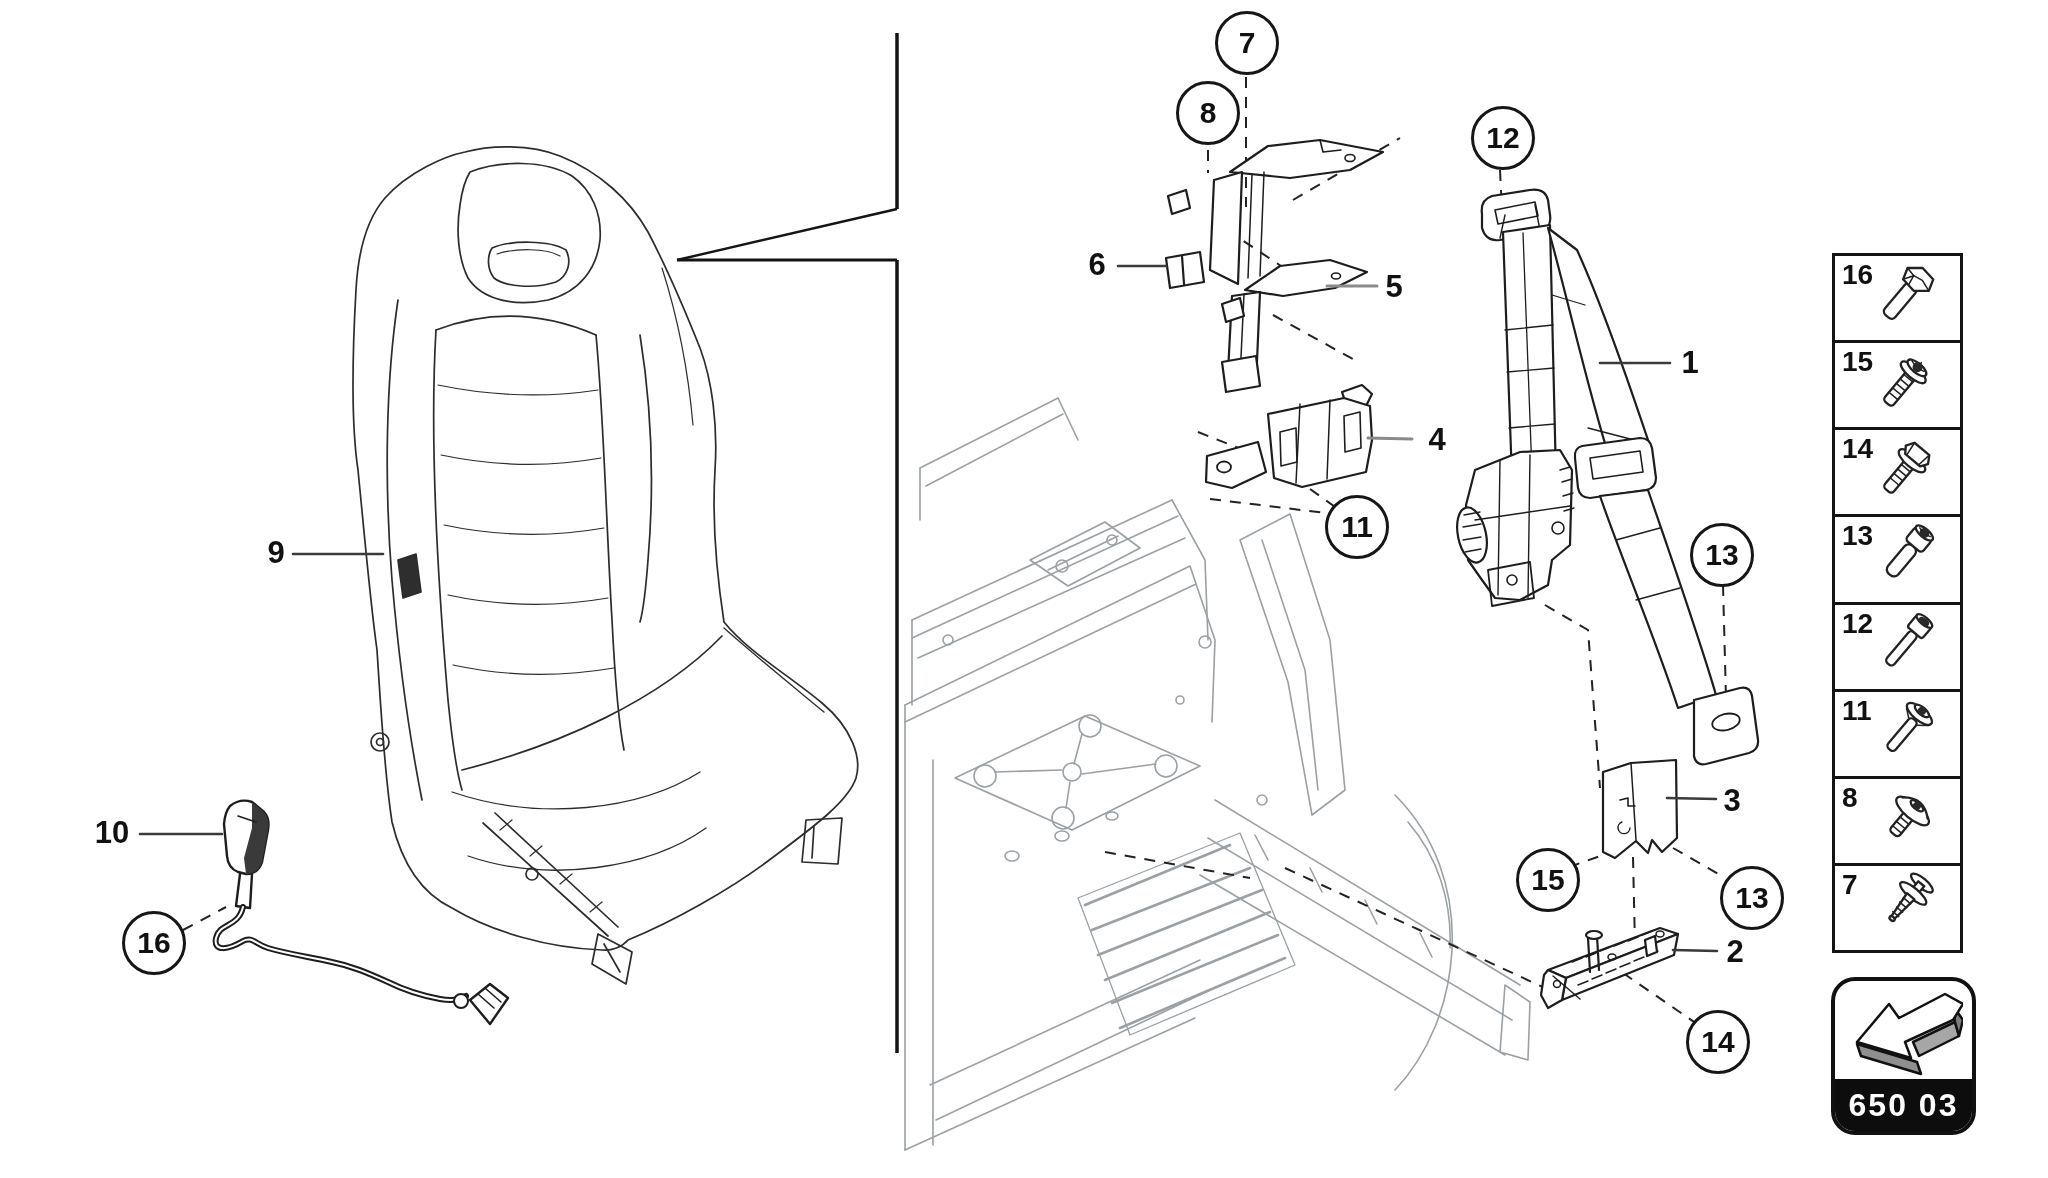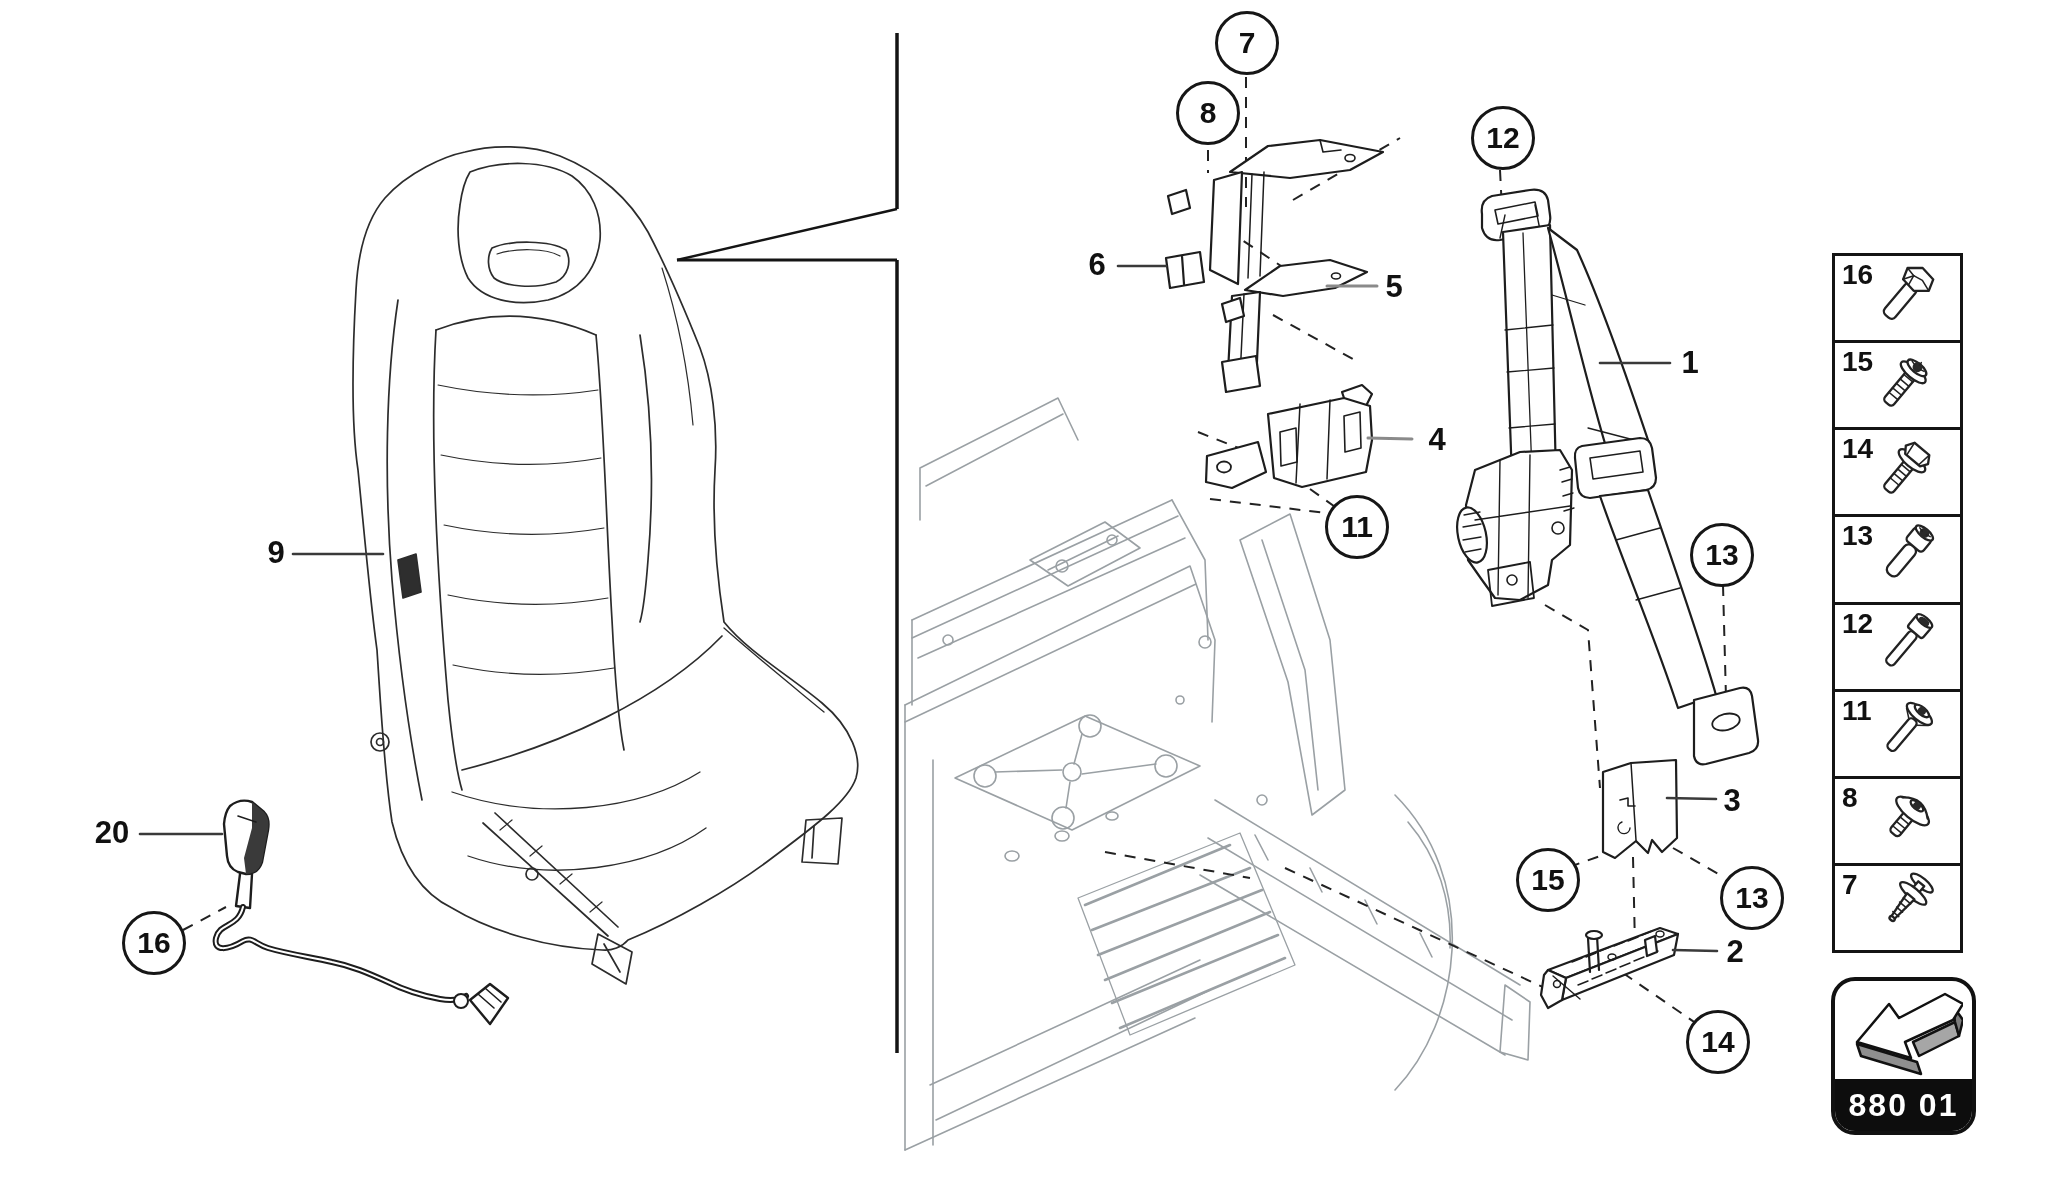--- a/index.html
+++ b/index.html
@@ -250,21 +250,21 @@
       <span>13</span>
     </div>
 <div class="callout" style="left:1718px;top:1042px">
       <span>14</span>
     </div>
 <div class="callout" style="left:154px;top:943px">
       <span>16</span>
     </div>
 
 <div class="plabel" style="left:276px;top:553px">9</div>
-<div class="plabel" style="left:112px;top:833px">20</div>
+<div class="plabel" style="left:112px;top:833px">10</div>
 <div class="plabel" style="left:1690px;top:363px">1</div>
 <div class="plabel" style="left:1097px;top:265px">6</div>
 <div class="plabel" style="left:1394px;top:287px">5</div>
 <div class="plabel" style="left:1437px;top:440px">4</div>
 <div class="plabel" style="left:1732px;top:801px">3</div>
 <div class="plabel" style="left:1735px;top:952px">2</div>
 
 <div class="legend">
   <div class="lrow">
     <span class="lnum">16</span>
@@ -372,16 +372,16 @@
   <div class="arrowwrap">
     <svg width="118" height="92" viewBox="0 0 118 92">
       <g stroke="#111" stroke-width="2.5" stroke-linejoin="round">
         <polygon points="12,60 72,78 76,90 16,72" fill="#8f8f8f"></polygon>
         <polygon points="68,58 110,38 114,52 74,72" fill="#a6a6a6"></polygon>
         <polygon points="108,22 110,38 114,52 118,36" fill="#7d7d7d"></polygon>
         <polygon points="12,58 44,20 54,34 100,10 118,20 108,36 60,58 66,74 Z" fill="#fff"></polygon>
       </g>
     </svg>
   </div>
-  <div class="codeband">880 01</div>
+  <div class="codeband">650 03</div>
 </div>
 
 </div>
 
 </body></html>

